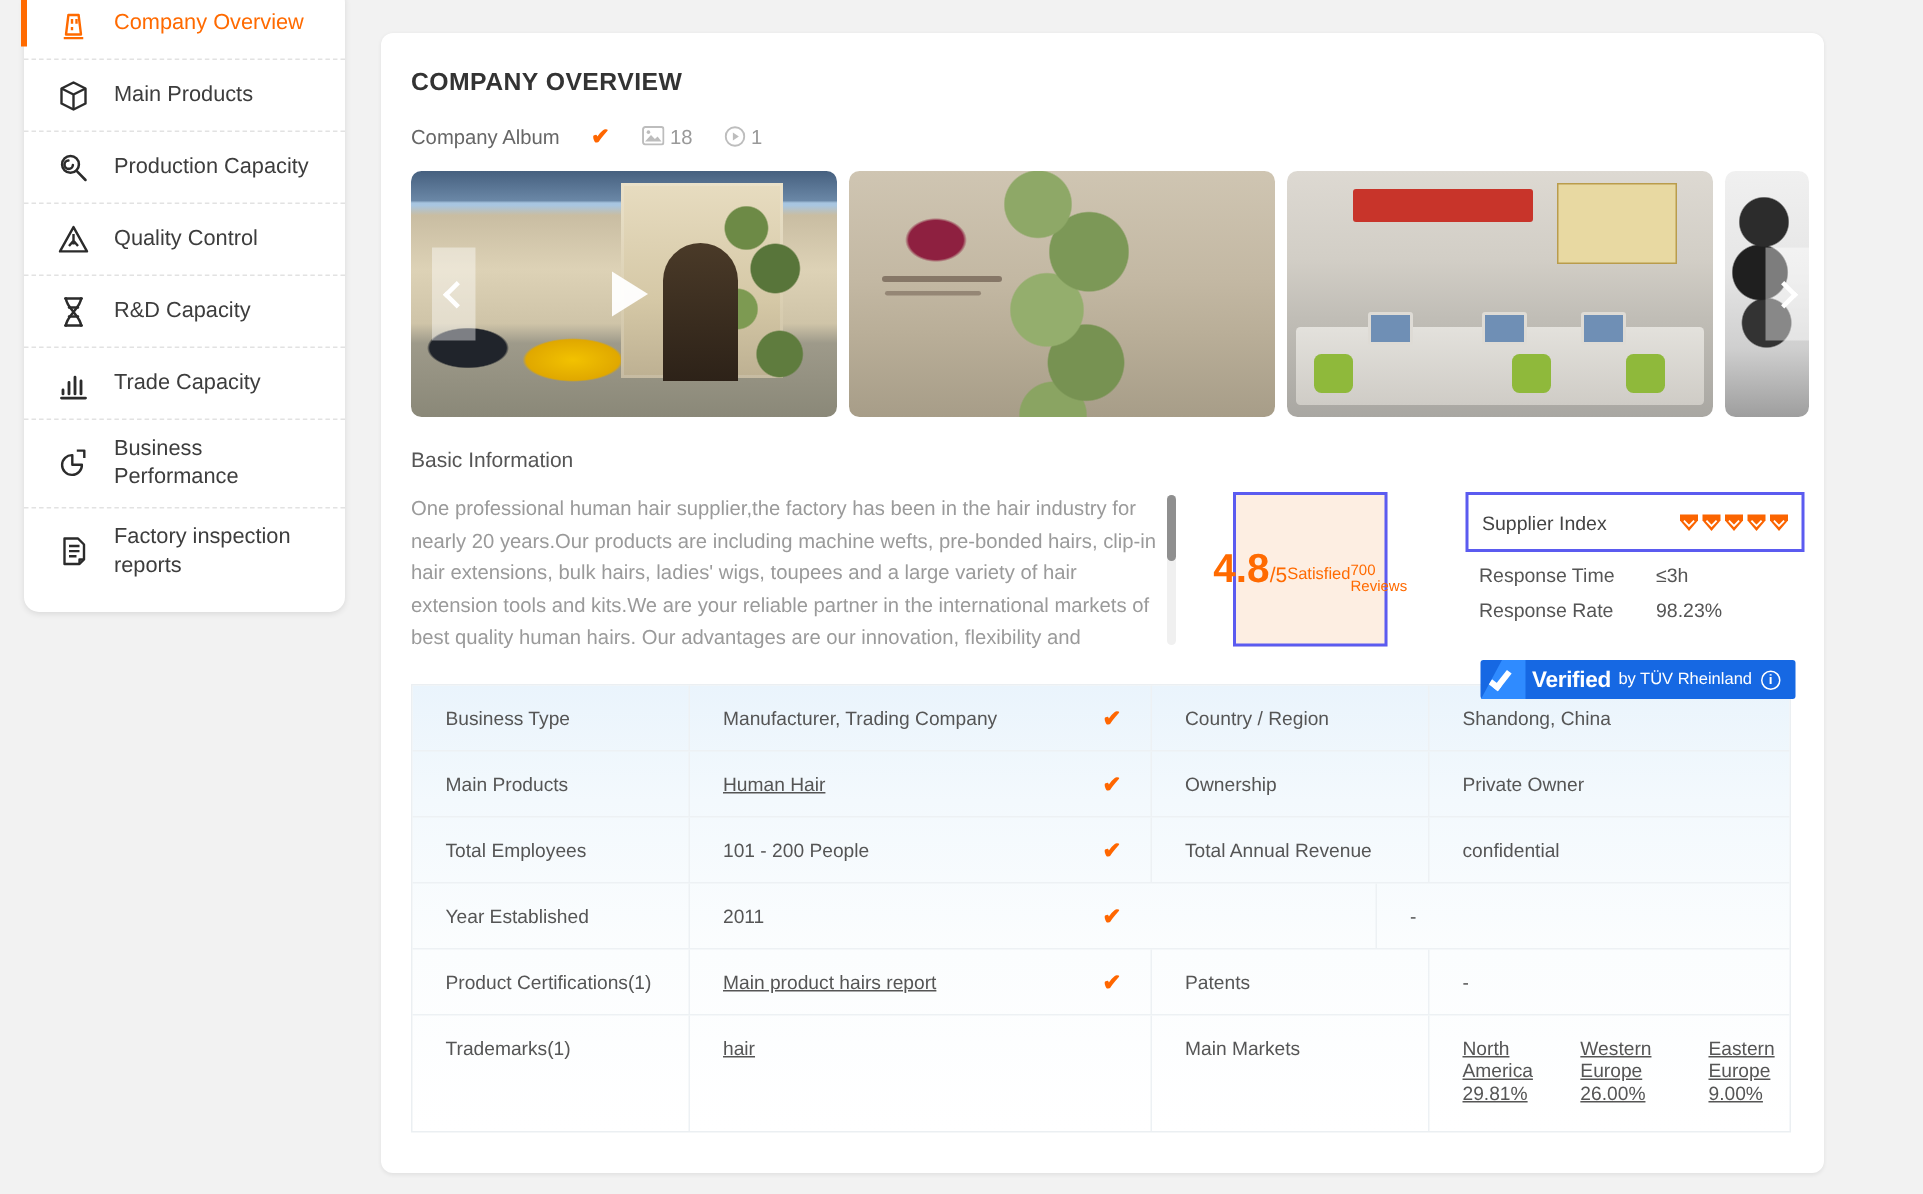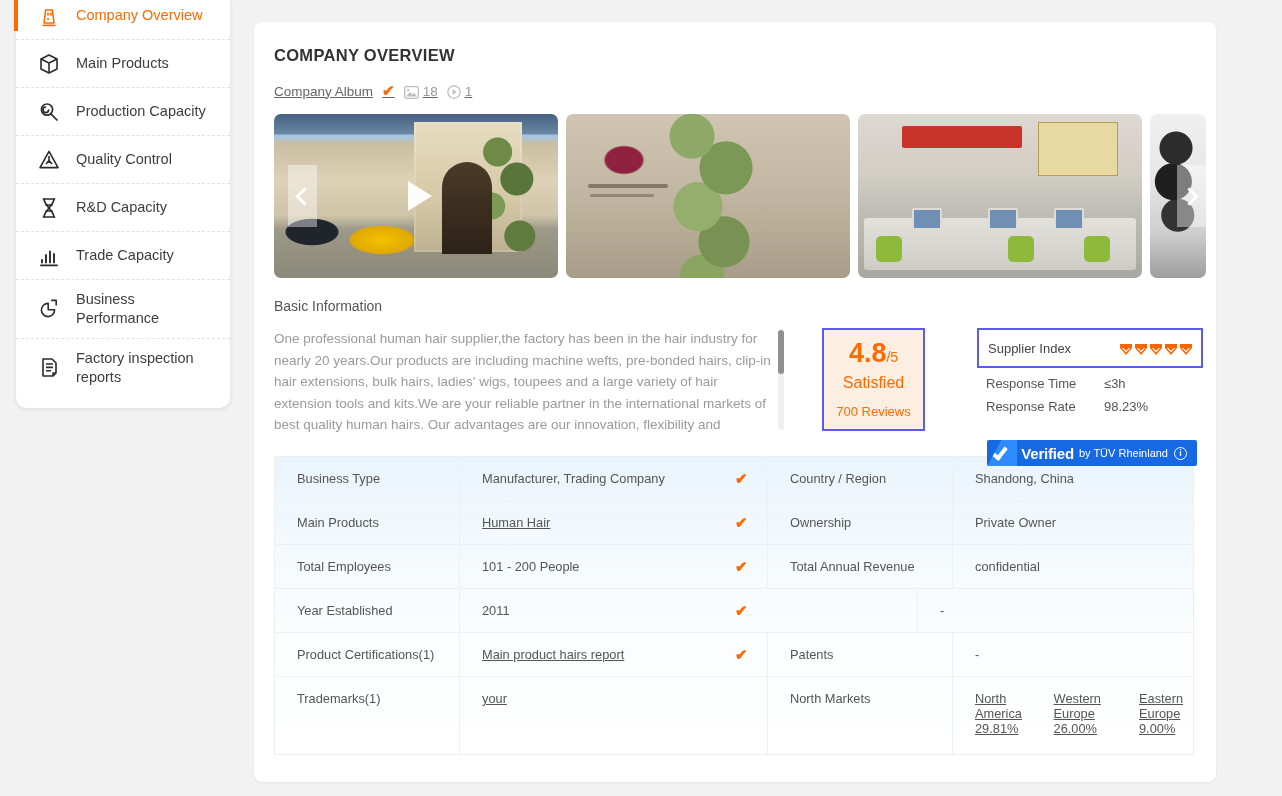--- a/index.html
+++ b/index.html
@@ -58,25 +58,25 @@
     overflow: hidden;
   }
   #page-title {
     margin: 24px 0 0 20px;
     font-size: 16.5px; font-weight: bold;
     letter-spacing: .3px;
     color: #333;
   }
   #album-line {
     margin: 17px 0 0 20px;
-    display: flex; align-items: center; gap: 9px;
-    font-size: 13.5px; color: #666; text-decoration: underline;
+    display: flex; align-items: center; gap: 21px;
+    font-size: 13.5px; color: #666;
   }
   .tick-orange { color: #f60; font-size: 15px; font-weight: bold; }
-  .count-grp { display: flex; align-items: flex-end; gap: 4px; color: #999; font-size: 13.5px; }
+  .count-grp { display: flex; align-items: flex-start; gap: 4px; color: #999; font-size: 13.5px; }
 
   
   #gallery {
     position: relative;
     margin: 14px 0 0 20px;
     height: 164px;
     width: 942px;
     overflow: hidden;
     display: flex; gap: 8px;
   }
@@ -191,27 +191,27 @@
     font-size: 13.5px; line-height: 21.5px; color: #9a9a9a;
   }
   .sbar-track { position:absolute; right:6px; top:2px; width:6px; height:100px; background:#f0f0f0; border-radius:3px; }
   .sbar-thumb { position:absolute; right:6px; top:2px; width:6px; height:44px; background:#8f8f8f; border-radius:3px; cursor:pointer; }
 
   #rating-box {
     margin-left: 32px;
     width: 103px; height: 103px;
     border: 2px solid #5b5bf0;
     background: #fdeee2;
-    display:flex; flex-direction:column; align-items:center; justify-content:center;
+    display:flex; flex-direction:row; align-items:center; justify-content:center;
     color:#ff6a00;
   }
   #rating-box .score { font-size: 27px; font-weight: bold; line-height: 1; }
   #rating-box .score .den { font-size: 14px; font-weight: normal; }
-  #rating-box .sat { font-size: 16px; margin-top: 7px; }
-  #rating-box .rev { font-size: 13px; margin-top: 12px; }
+  #rating-box .sat { font-size: 11px; margin-top: 7px; }
+  #rating-box .rev { font-size: 10px; margin-top: 12px; }
 
   #index-table { margin-left: 52px; width: 226px; }
   #index-head {
     display:flex; align-items:center; justify-content:space-between;
     border: 2px solid #5b5bf0;
     padding: 5px 8px 5px 9px;
     height: 40px;
   }
   #index-head .lbl { font-size: 13px; color:#444; }
   .diamonds { display:flex; gap:1px; }
@@ -529,24 +529,24 @@
             <span class="chkmark">✔</span>
           </div>
           <div class="tcell c-key">Patents</div>
           <div class="tcell c-val">
             <span>-</span>
           </div>
         </div>
         <div class="trow">
           <div class="tcell c-key">Trademarks(1)</div>
           <div class="tcell c-val">
-            <a class="lnk">your</a>
+            <a class="lnk">hair</a>
           </div>
           <div class="tcell c-chk"></div>
-          <div class="tcell c-key">North Markets</div>
+          <div class="tcell c-key">Main Markets</div>
           <div class="tcell c-val">
             <a class="lnk mkt">North America 29.81%</a>
             <a class="lnk mkt">Western Europe 26.00%</a>
             <a class="lnk mkt">Eastern Europe 9.00%</a>
           </div>
         </div>
       </div>
   </div>
 
 </div>

